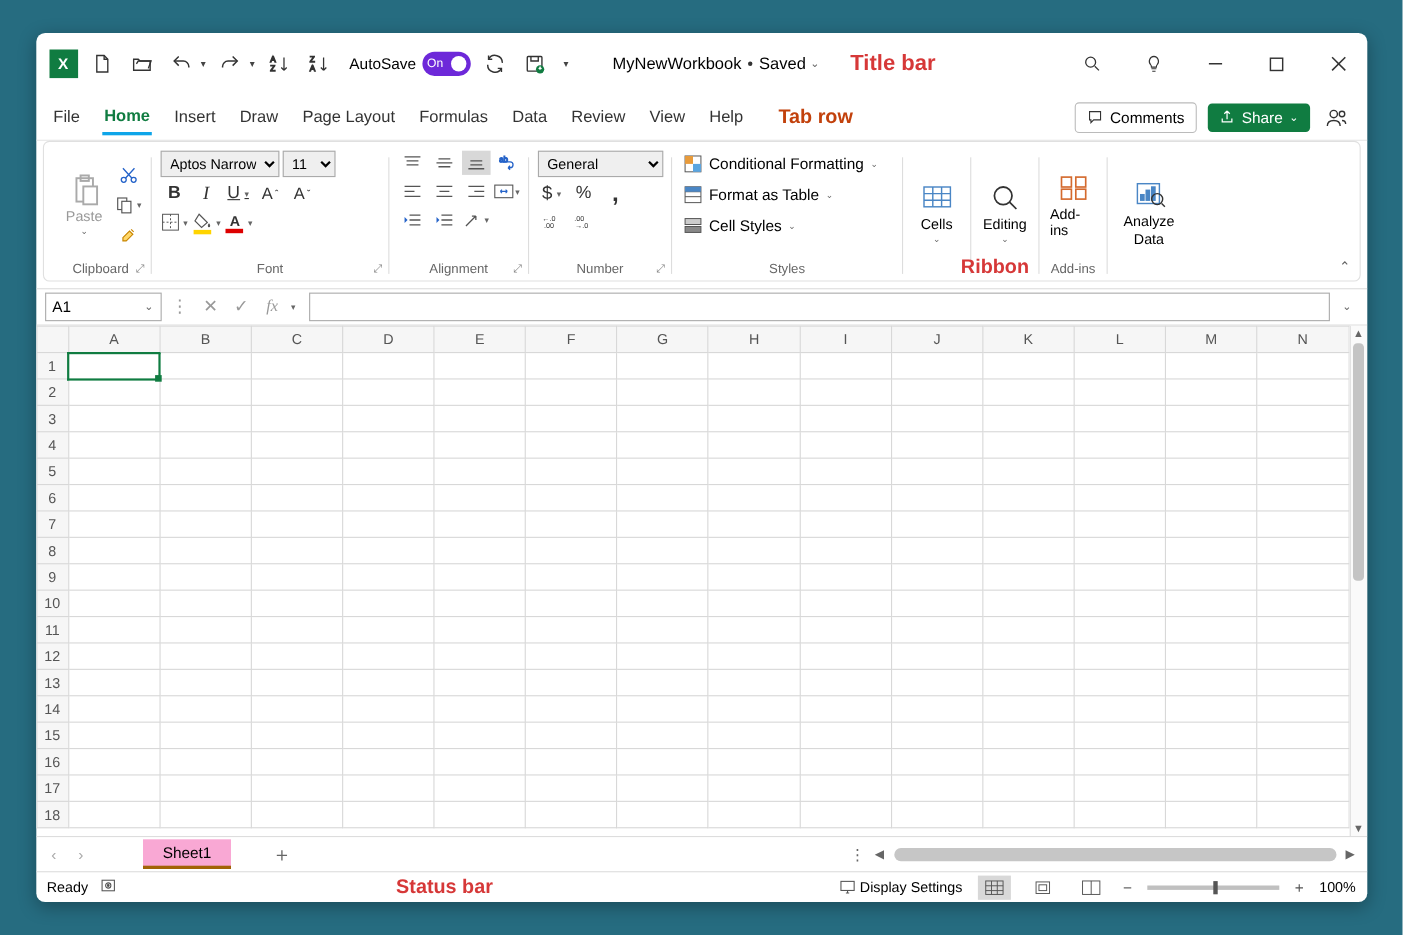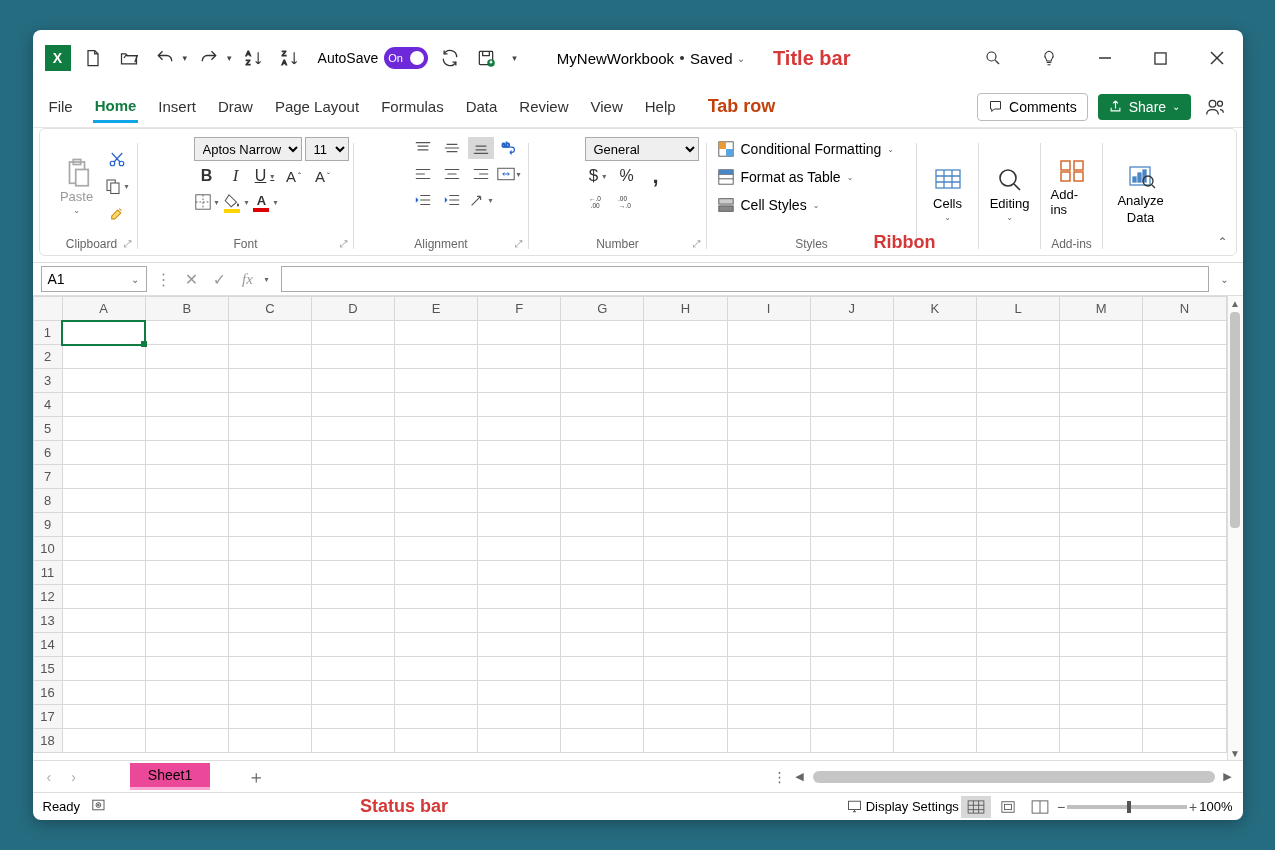--- a/index.html
+++ b/index.html
@@ -42,21 +42,21 @@
   .ribbon-group:last-of-type::after { display: none; }
   .group-body { flex: 1; display: flex; gap: 4px; }
   .group-label-row { display: flex; justify-content: center; align-items: center; font-size: 12px; color: #666; gap: 4px; padding-top: 2px; position: relative; }
   .group-label-row .launch-icon { position: absolute; right: -2px; font-size: 10px; color: #888; }
   .big-btn { display: flex; flex-direction: column; align-items: center; justify-content: center; width: 46px; padding: 2px; cursor: pointer; font-size: 13px; gap: 2px; }
   .big-btn svg { width: 30px; height: 30px; }
   .icon-stack { display: flex; flex-direction: column; gap: 5px; justify-content: center; }
   .mini-btn { width: 26px; height: 22px; display: flex; align-items: center; justify-content: center; cursor: pointer; font-size: 14px; color: #333; gap: 2px; }
   .mini-btn svg { width: 18px; height: 18px; }
   .row3 { display: flex; flex-direction: column; gap: 4px; }
-  .row-h { display: flex; gap: 3px; align-items: center; margin-left: 48px; }
+  .row-h { display: flex; gap: 3px; align-items: center; }
   .font-select { width: 108px; height: 24px; border: 1px solid #aaa; font-size: 13px; padding: 0 4px; }
   .size-select { width: 48px; height: 24px; border: 1px solid #aaa; font-size: 13px; padding: 0 4px; }
   .num-select { width: 114px; height: 24px; border: 1px solid #aaa; font-size: 13px; padding: 0 4px; }
   .bold-b { font-weight: bold; font-size: 16px; }
   .ital-i { font-style: italic; font-family: serif; font-size: 17px; }
   .under-u { text-decoration: underline; font-size: 16px; }
   .increase-a { font-size: 15px; }
   .chev { font-size: 8px; color: #666; }
   .fill-color, .font-color { display: flex; flex-direction: column; align-items: center; width: 22px; }
   .fill-color .bar { width: 16px; height: 4px; background: #ffd400; }
@@ -89,31 +89,31 @@
   td.active-cell { border: 2px solid #107c41 !important; position: relative; }
   td.active-cell::after { content: ""; position: absolute; right: -3px; bottom: -3px; width: 6px; height: 6px; background: #107c41; }
   .vscroll { width: 16px; background: #fafafa; border-left: 1px solid #ddd; display: flex; flex-direction: column; }
   .vscroll .arrow { height: 14px; display: flex; align-items: center; justify-content: center; font-size: 10px; color: #666; cursor: pointer; }
   .vscroll .thumb { width: 10px; margin: 2px auto; background: #c4c4c4; border-radius: 4px; flex: 1; max-height: 370px; }
 
   
   .sheet-row { height: 32px; display: flex; align-items: center; border-top: 1px solid #ddd; }
   .sheet-nav { display: flex; padding: 0 14px; gap: 20px; color: #aaa; }
   .sheet-nav .sn { cursor: pointer; font-size: 14px; }
-  .sheet-tab { padding: 4px 18px; border-bottom: 3px solid #f9a8d4; font-size: 14px; background: #ec4899; cursor: pointer; }
+  .sheet-tab { padding: 4px 18px; border-bottom: 3px solid #a16207; font-size: 14px; background: #f9a8d4; cursor: pointer; }
   .add-sheet { width: 32px; height: 24px; margin-left: 30px; display: flex; align-items: center; justify-content: center; font-size: 18px; color: #666; cursor: pointer; }
   .hscroll-wrap { margin-left: auto; display: flex; align-items: center; gap: 6px; padding-right: 8px; width: 470px; }
   .hscroll-wrap .dots { font-size: 14px; color: #666; cursor: pointer; }
   .hscroll-wrap .harrow { font-size: 11px; color: #666; cursor: pointer; width: 14px; text-align: center; }
   .hscroll-wrap .track { flex: 1; height: 12px; background: #c6c6c6; border-radius: 6px; }
 
   
   .status-bar { height: 28px; border-top: 1px solid #ddd; display: flex; align-items: center; padding: 0 10px; font-size: 13px; gap: 12px; }
   .status-annotation { color: #d63838; font-weight: 600; font-size: 18px; margin-left: 240px; }
-  .status-right { margin-left: auto; display: flex; align-items: center; gap: 2px; }
+  .status-right { margin-left: auto; display: flex; align-items: center; gap: 14px; }
   .view-btn { width: 30px; height: 22px; border: 1px solid transparent; display: flex; align-items: center; justify-content: center; cursor: pointer; }
   .view-btn.active { background: #d8d8d8; }
   .zoom-slider { width: 120px; height: 4px; background: #c0c0c0; position: relative; }
   .zoom-slider .zknob { position: absolute; left: 50%; top: -4px; width: 4px; height: 12px; background: #555; }
   .zoom-minus, .zoom-plus { cursor: pointer; font-size: 14px; color: #555; }
 
   svg { overflow: visible; }
 </style>
 </head>
 <body>

